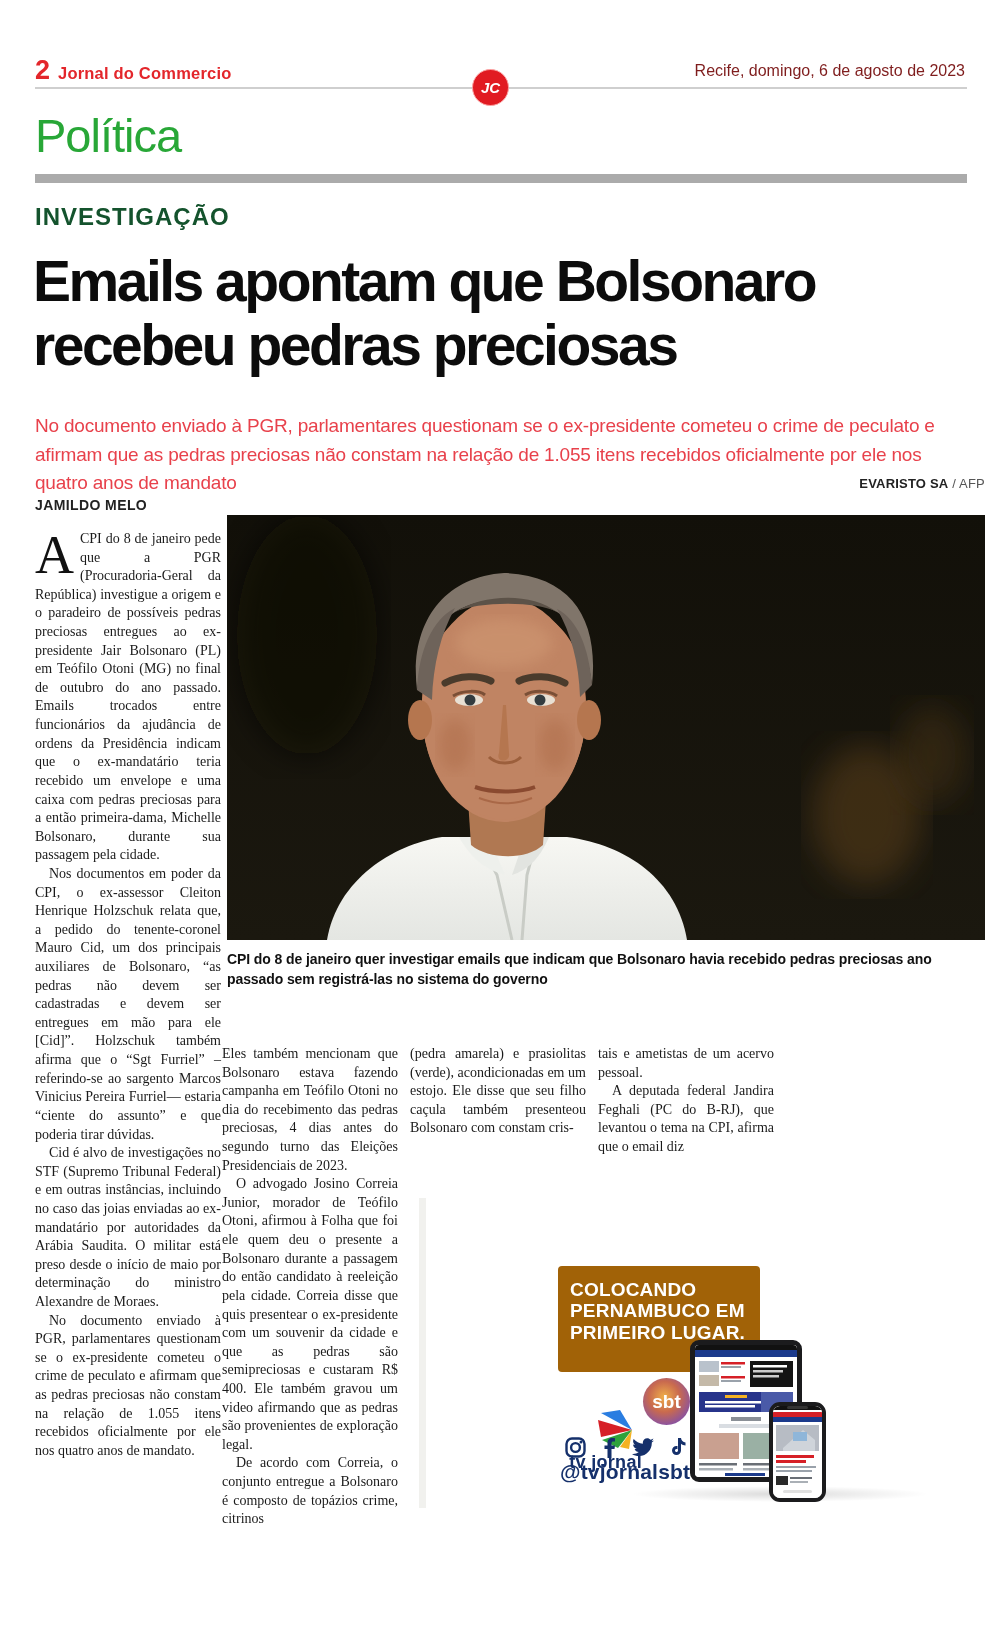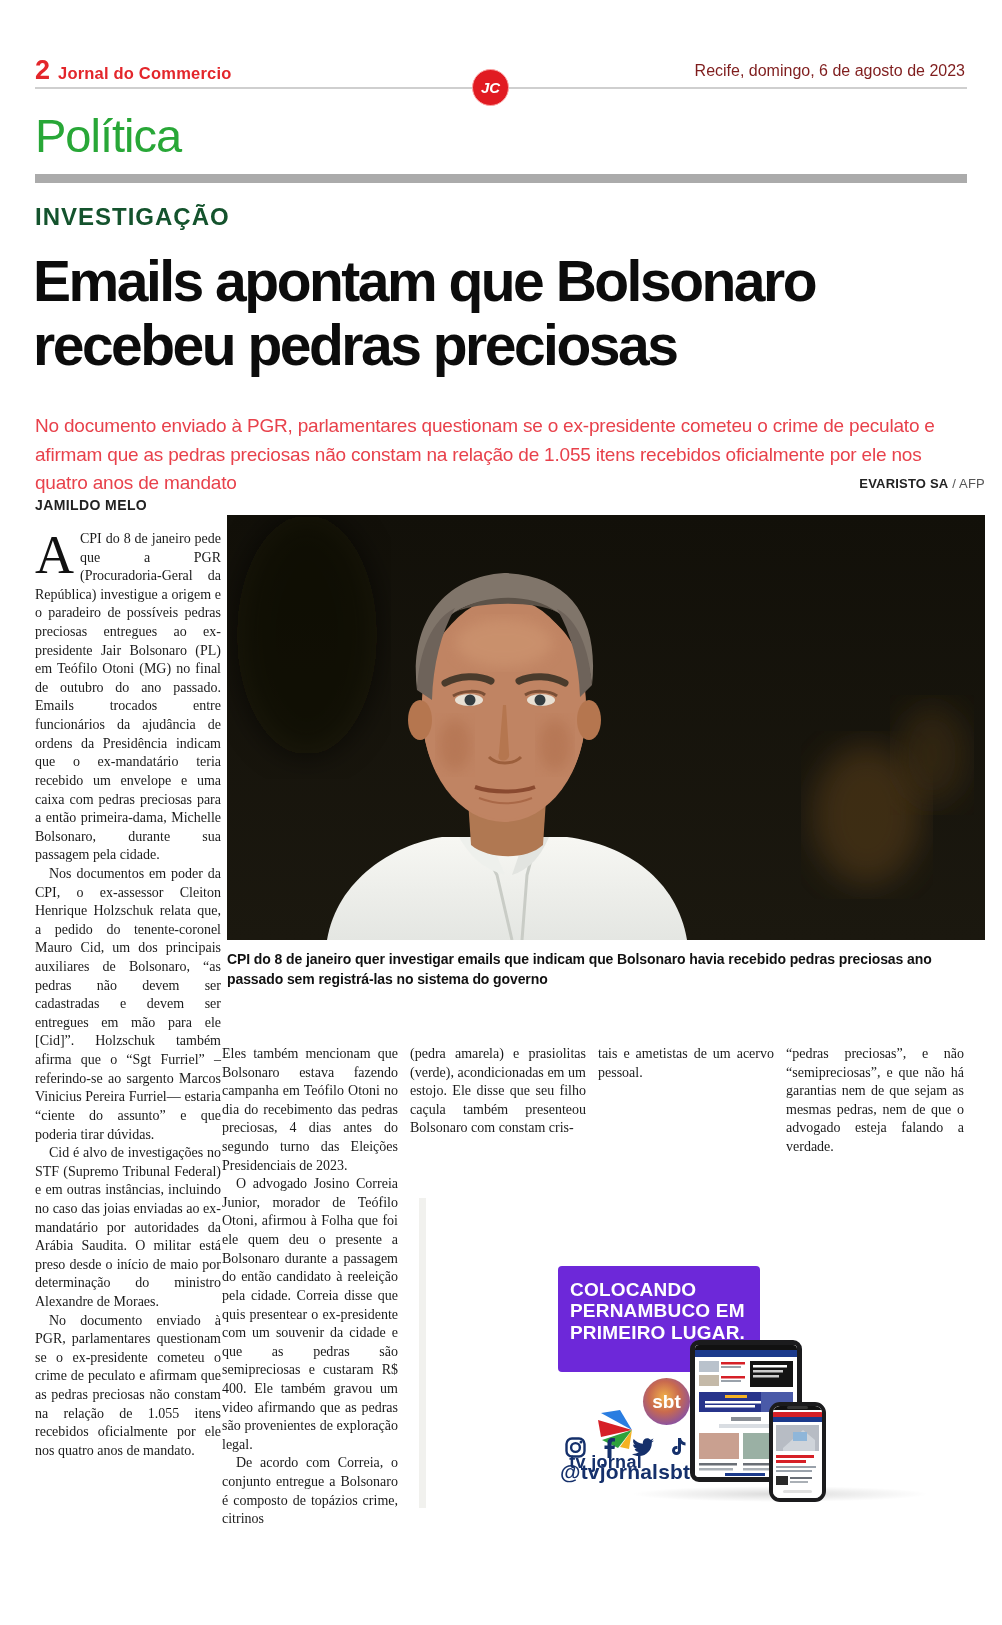--- a/index.html
+++ b/index.html
@@ -48,21 +48,21 @@
   .col p { margin:0; text-indent:14px; }
   .col p.first { text-indent:0; }
   .col1 { left:35px; top:530px; width:186px; }
   .col2 { left:222px; top:1045px; width:176px; }
   .col3 { left:410px; top:1045px; width:176px; }
   .col4 { left:598px; top:1045px; width:176px; }
   .col5 { left:786px; top:1045px; width:178px; }
   .dropcap { float:left; font-size:54px; line-height:46px; padding:2px 6px 0 0; font-weight:400; color:#111; }
   .vert-divider { position:absolute; left:419px; top:1198px; width:7px; height:310px; background:#f1f1ee; }
   
-  .ad-box { position:absolute; left:558px; top:1266px; width:202px; height:106px; background:#6d28d9;
+  .ad-box { position:absolute; left:558px; top:1266px; width:202px; height:106px; background:#a16207;
     border-radius:4px; padding:13px 12px; }
   .ad-box .ad-headline { font-family:"Liberation Sans", sans-serif; font-size:19px; line-height:1.12;
     font-weight:700; color:#ffffff; letter-spacing:0.2px; }
   .tvjornal { position:absolute; left:566px; top:1372px; width:76px; text-align:right;margin-top:38px; }
   .tvjornal .label { font-family:"Liberation Sans", sans-serif; font-size:18px; font-weight:700;
     color:#15306b; margin-top:-2px; letter-spacing:0.3px; }
   .sbt-logo { position:absolute; left:643px; top:1378px; width:47px; height:47px; border-radius:50%;
     background:radial-gradient(circle at 45% 40%, #efae4a 0%, #c96a4e 40%, #8a52a0 75%, #5f9a46 100%);
     display:flex; align-items:center; justify-content:center;
     font-family:"Liberation Sans", sans-serif; font-weight:700; font-size:19px; color:#ffffff; }
@@ -180,25 +180,23 @@
     <p>O advogado Josino Correia Junior, morador de Teófilo Otoni, afirmou à Folha que foi ele quem deu o presente a Bolsonaro durante a passagem do então candidato à reeleição pela cidade. Correia disse que quis presentear o ex-presidente com um souvenir da cidade e que as pedras são semipreciosas e custaram R$ 400. Ele também gravou um video afirmando que as pedras são provenientes de exploração legal.</p>
     <p>De acordo com Correia, o conjunto entregue a Bolsonaro é composto de topázios crime, citrinos</p>
   </div>
 
   <div class="col col3">
     <p class="first">(pedra amarela) e prasiolitas (verde), acondicionadas em um estojo. Ele disse que seu filho caçula também presenteou Bolsonaro com constam cris-</p>
   </div>
 
   <div class="col col4">
     <p class="first">tais e ametistas de um acervo pessoal.</p>
-  </div>
-
-  <div class="col col5">
-    <p class="first">“pedras preciosas”, e não “semipreciosas”, e que não há garantias nem de que sejam as mesmas pedras, nem de que o advogado esteja falando a verdade.</p>
-  </div>
+    <p>A deputada federal Jandira Feghali (PC do B-RJ), que levantou o tema na CPI, afirma que o email diz</p>
+  </div>
+
 
   <div class="vert-divider"></div>
 
   <div class="ad-box">
     <div class="ad-headline">COLOCANDO PERNAMBUCO EM PRIMEIRO LUGAR.</div>
   </div>
 
   <div class="tvjornal">
     <span>
       <svg width="46" height="40" viewBox="0 0 46 40">

